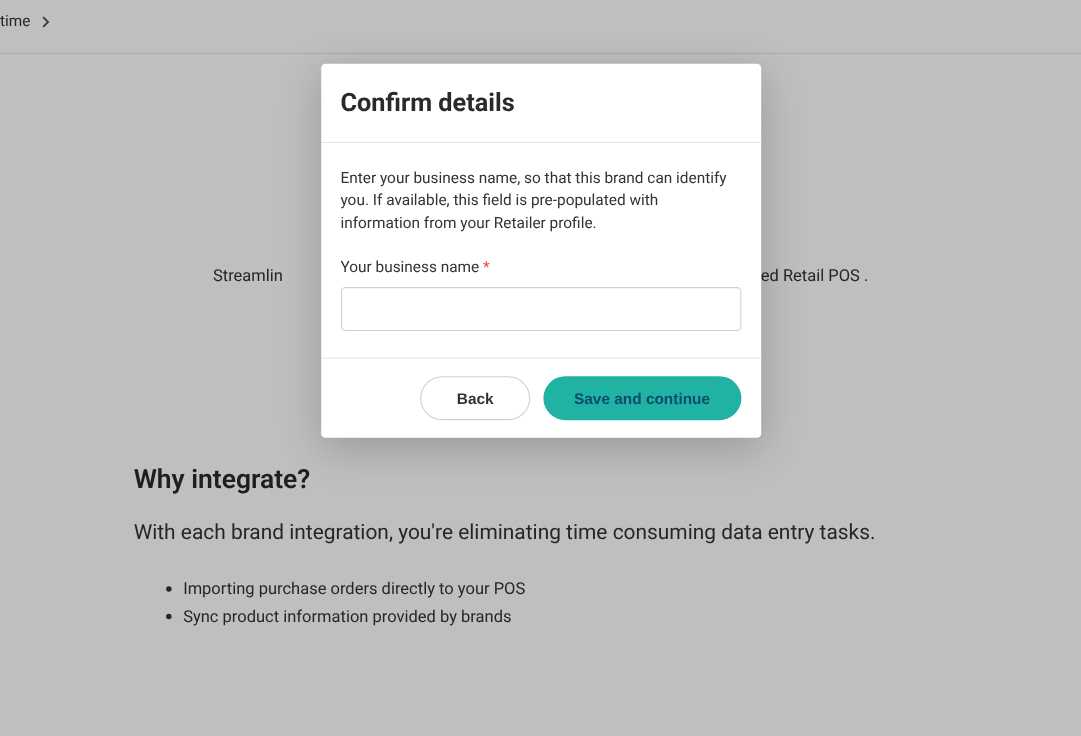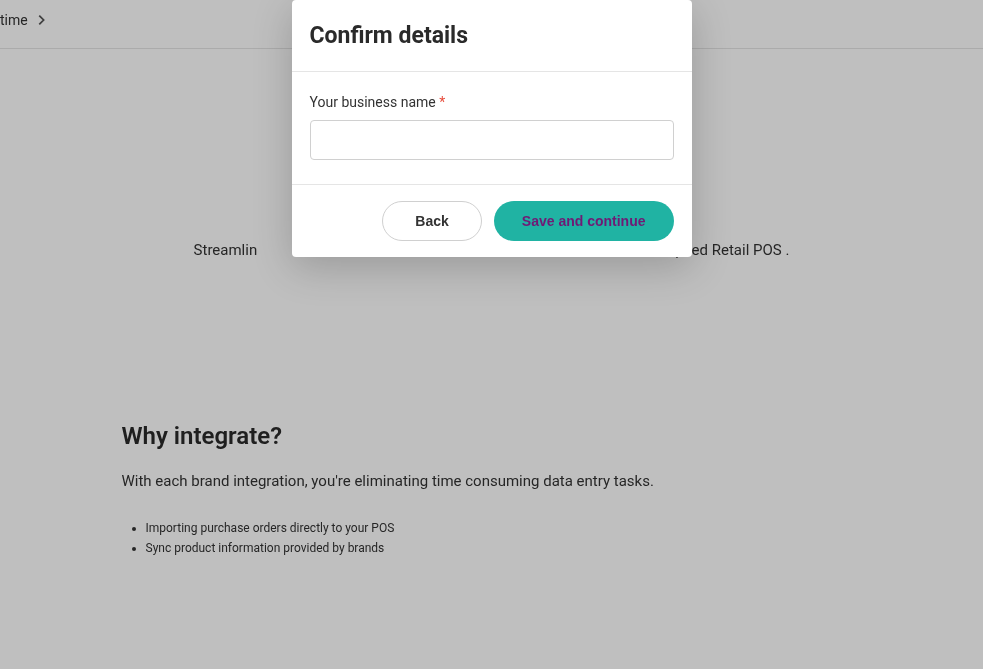--- a/index.html
+++ b/index.html
@@ -70,46 +70,48 @@
     }
     
     .why-title {
       font-size: 24px;
       font-weight: 600;
       color: #2a2a2a;
       margin-bottom: 22px;
     }
     
     .why-description {
-      font-size: 15px;
+      font-size: 19px;
       color: #333;
       margin-bottom: 28px;
     }
     
     .why-list {
       list-style: disc;
       padding-left: 24px;
     }
     
     .why-list li {
-      font-size: 12px;
+      font-size: 15px;
       color: #333;
       line-height: 1.7;
+      margin-left: 21px;
     }
     
     .overlay {
       position: absolute;
       top: 0;
       left: 0;
       right: 0;
       bottom: 0;
       background: rgba(0, 0, 0, 0.25);
       display: flex;
       align-items: flex-start;
       justify-content: center;
+      padding-top: 58px;
     }
     
     .modal {
       background: white;
       width: 400px;
       border-radius: 4px;
       box-shadow: 0 10px 40px rgba(0, 0, 0, 0.2);
     }
     
     .modal-header {
@@ -178,21 +180,21 @@
     
     .btn-secondary {
       background: white;
       border: 1px solid #d0d0d0;
       color: #333;
       padding: 0 32px;
     }
     
     .btn-primary {
       background: #20b3a3;
-      color: #701a75;
+      color: #0c4a6e;
       padding: 0 28px;
     }
   </style>
 </head>
 <body>
 
 <div class="breadcrumb">
   <span>time</span>
   <span class="chevron-right">
     <svg viewBox="0 0 16 16" width="14" height="14" fill="none" stroke="#555" stroke-width="2">
@@ -222,20 +224,21 @@
     </ul>
   </div>
 </div>
 
 <div class="overlay">
   <div class="modal">
     <div class="modal-header">
       <h2 class="modal-title">Confirm details</h2>
     </div>
     <div class="modal-body">
+      <p class="modal-description">Enter your business name, so that this brand can identify you. If available, this field is pre-populated with information from your Retailer profile.</p>
       <label class="field-label">
         <span>Your business name</span> <span class="required-asterisk">*</span>
       </label>
       <input type="text" class="text-input" value="" style="">
     </div>
     <div class="modal-footer">
       <button class="btn btn-secondary">Back</button>
       <button class="btn btn-primary">Save and continue</button>
     </div>
   </div>

